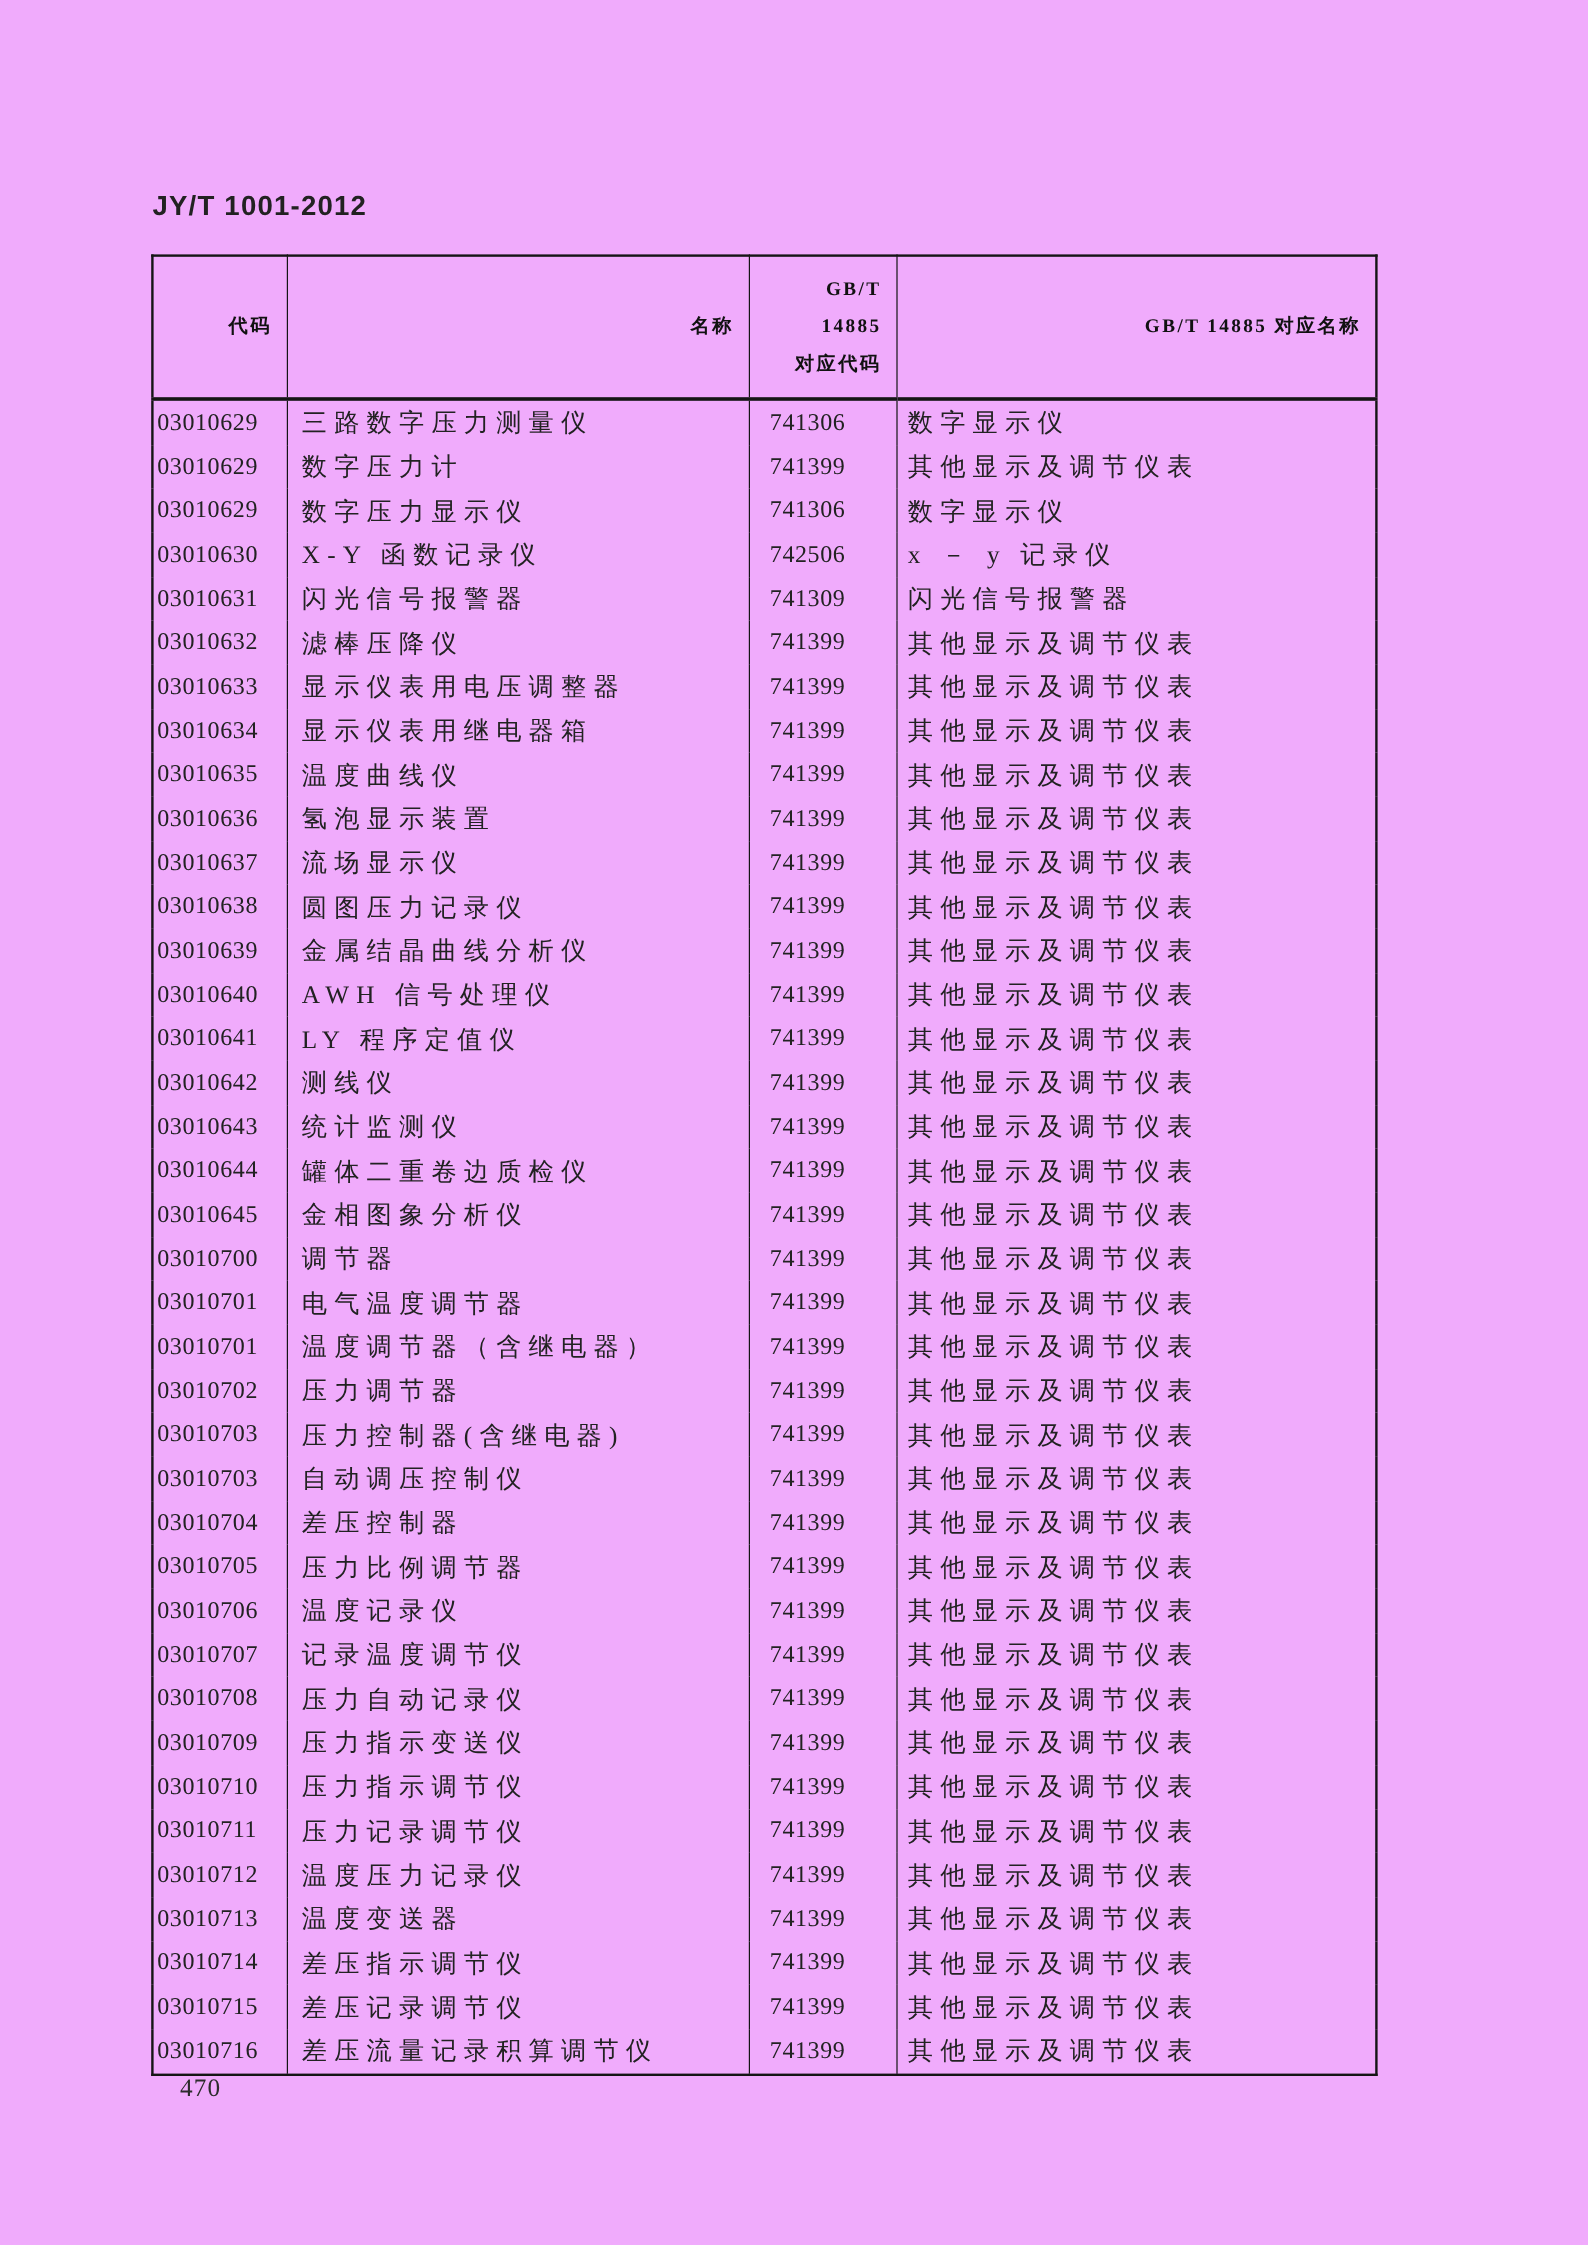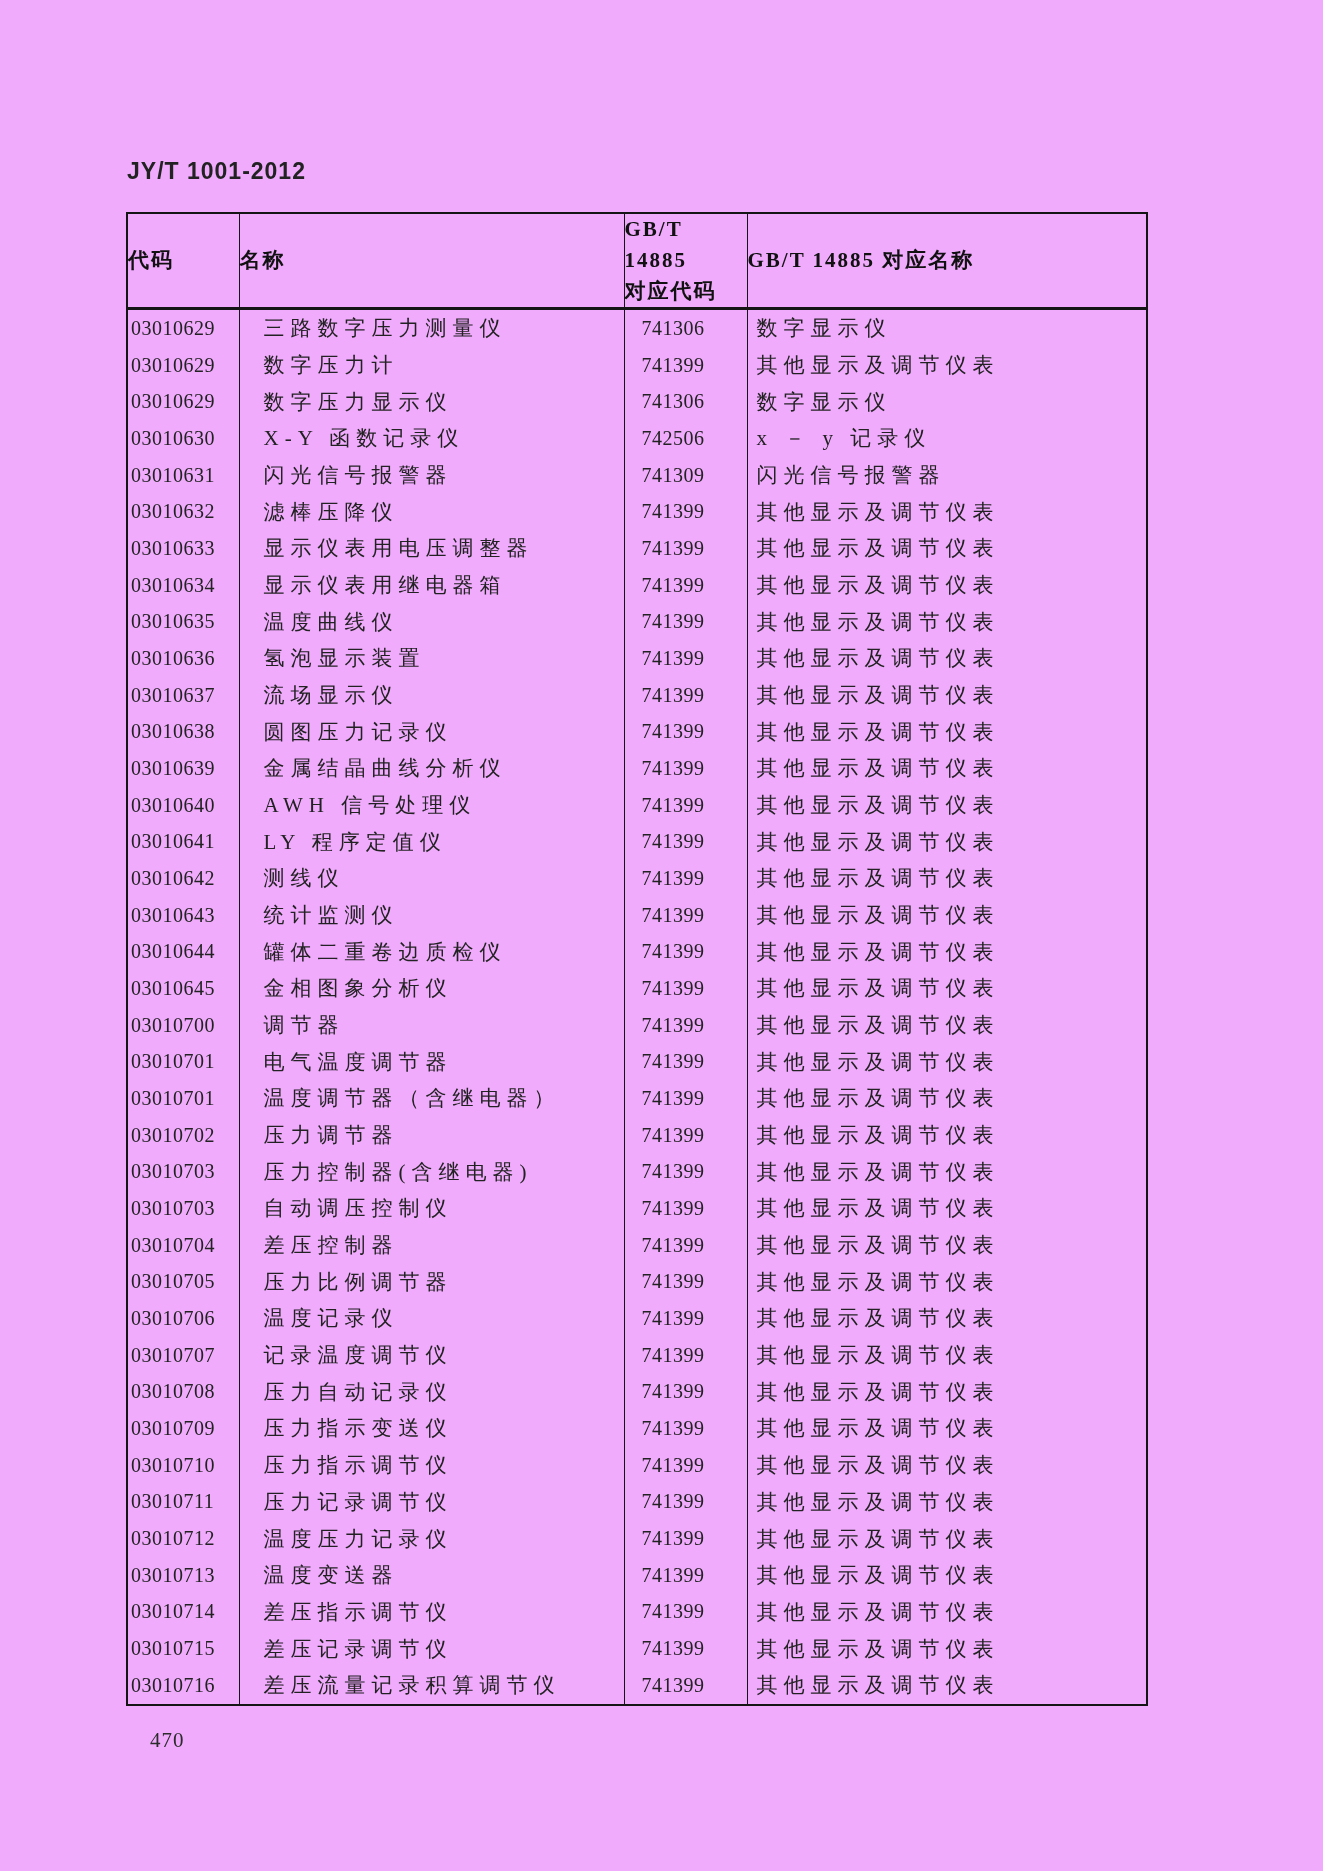--- a/index.html
+++ b/index.html
@@ -35,49 +35,49 @@
     table-layout: fixed;
     border: 2.5px solid #151515;
   }
   col.c1 { width: 112px; }
   col.c2 { width: 385px; }
   col.c3 { width: 123px; }
   col.c4 { width: 400px; }
   thead th {
     height: 71px;
     vertical-align: middle;
-    text-align: left;
+    text-align: right;
     font-weight: bold;
-    font-size: 21px;
+    font-size: 16px;
     letter-spacing: 2px;
     border-bottom: 3px solid #151515;
     border-left: 1.5px solid #151515;
     border-right: 1.5px solid #151515;
-    padding: 0;
+    padding: 12px;
     line-height: 31px;
     color: #111;
   }
   tbody td {
     height: 36.68px;
     vertical-align: middle;
     font-size: 21px;
     padding: 0;
     border-left: 1.5px solid #151515;
     border-right: 1.5px solid #151515;
     white-space: nowrap;
     overflow: hidden;
     color: #222;
   }
   td.c-code {
     padding-left: 3px;
     letter-spacing: 0.5px;
     font-size: 20px;
   }
   td.c-name {
-    padding-left: 24px;
+    padding-left: 12px;
     letter-spacing: 6px;
   }
   td.c-gbt_code {
     padding-left: 17px;
     letter-spacing: 0.5px;
     font-size: 20px;
   }
   td.c-gbt_name {
     padding-left: 9px;
     letter-spacing: 6px;

